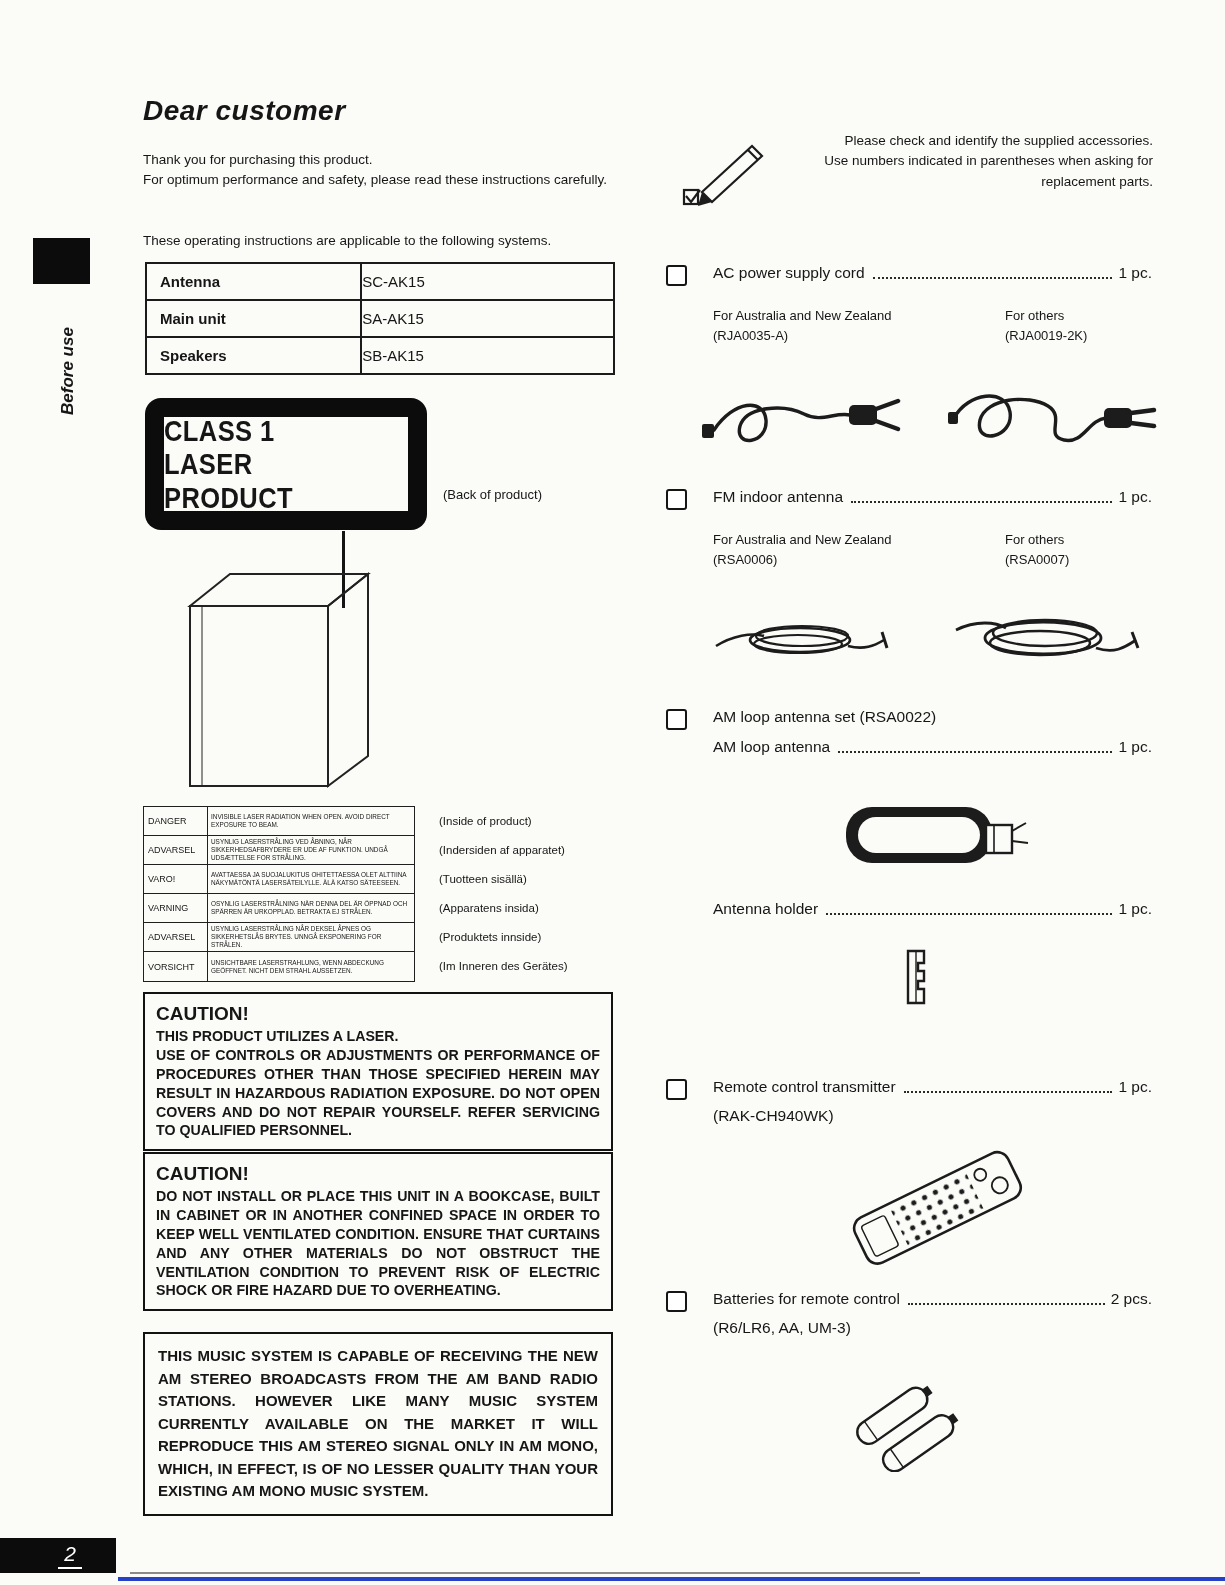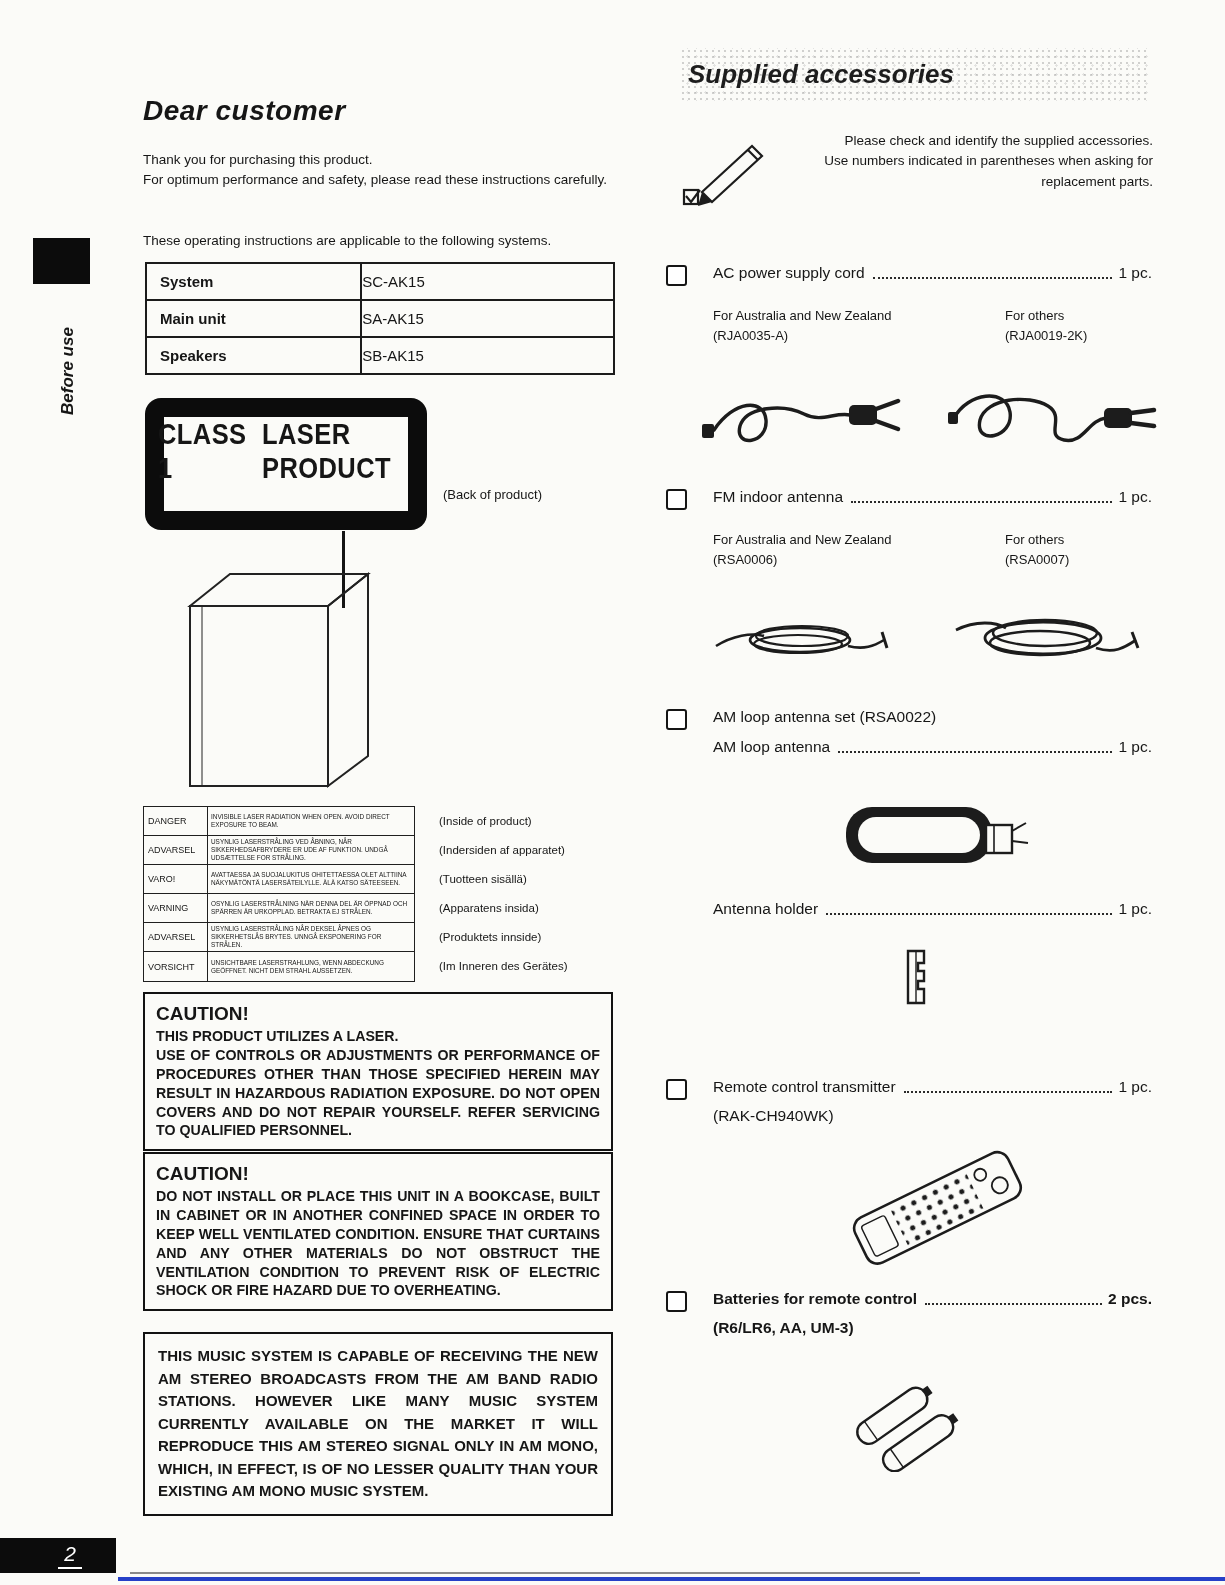--- a/index.html
+++ b/index.html
@@ -12,21 +12,21 @@
   
   .h-left { font-size:28px; font-style:italic; font-weight:bold; letter-spacing:.5px; }
   .body-txt { font-size:13.5px; line-height:1.5; }
 
   .sys-table { border-collapse:collapse; width:470px; }
   .sys-table td { border:2px solid #1b1b1b; height:37px; font-size:15px; }
   .sys-table td.lbl { font-weight:bold; padding-left:13px; width:46%; }
   .sys-table td.val { text-align:left; }
 
   .laser-box { width:282px; height:132px; background:#0c0c0c; border-radius:16px; display:flex; align-items:center; justify-content:center; }
-  .laser-inner { width:244px; height:94px; background:#fbfbf8; display:flex; flex-direction:row; justify-content:center; padding-left:0; }
+  .laser-inner { width:244px; height:94px; background:#fbfbf8; display:flex; flex-direction:column; justify-content:center; padding-left:0; }
   .laser-inner div { font-size:30px; font-weight:bold; line-height:1.12; transform:scaleX(.85); transform-origin:left center; letter-spacing:.5px; }
   .small-note { font-size:13px; }
 
   .pointer-line { width:2.5px; background:#141414; }
 
   .warn-wrap { display:flex; }
   .warn-table { width:272px; border:1.6px solid #1f1f1f; }
   .warn-row { display:flex; border-bottom:1.6px solid #1f1f1f; height:29px; }
   .warn-row:last-child { border-bottom:none; }
   .warn-term { width:64px; border-right:1.6px solid #1f1f1f; font-size:9px; display:flex; align-items:center; padding-left:4px; }
@@ -79,21 +79,21 @@
   <h1 class="abs h-left" style="left:143px; top:95px;">Dear customer</h1>
 
   <p class="abs body-txt pre" style="left:143px; top:150px; width:482px;">Thank you for purchasing this product.
 For optimum performance and safety, please read these instructions carefully.</p>
 
   <p class="abs body-txt" style="left:143px; top:231px; width:482px;">These operating instructions are applicable to the following systems.</p>
 
   <table class="abs sys-table" style="left:145px; top:262px;">
     <tbody>
       <tr>
-        <td class="lbl">System</td>
+        <td class="lbl">Antenna</td>
         <td class="val">SC-AK15</td>
       </tr>
       <tr>
         <td class="lbl">Main unit</td>
         <td class="val">SA-AK15</td>
       </tr>
       <tr>
         <td class="lbl">Speakers</td>
         <td class="val">SB-AK15</td>
       </tr>
@@ -160,21 +160,20 @@
 USE OF CONTROLS OR ADJUSTMENTS OR PERFORMANCE OF PROCEDURES OTHER THAN THOSE SPECIFIED HEREIN MAY RESULT IN HAZARDOUS RADIATION EXPOSURE. DO NOT OPEN COVERS AND DO NOT REPAIR YOURSELF. REFER SERVICING TO QUALIFIED PERSONNEL.</div>
   </div>
 
   <div class="abs box" style="left:143px; top:1152px;">
     <div class="bt">CAUTION!</div>
     <div class="bb pre">DO NOT INSTALL OR PLACE THIS UNIT IN A BOOKCASE, BUILT IN CABINET OR IN ANOTHER CONFINED SPACE IN ORDER TO KEEP WELL VENTILATED CONDITION. ENSURE THAT CURTAINS AND ANY OTHER MATERIALS DO NOT OBSTRUCT THE VENTILATION CONDITION TO PREVENT RISK OF ELECTRIC SHOCK OR FIRE HAZARD DUE TO OVERHEATING.</div>
   </div>
 
   <div class="abs notice" style="left:143px; top:1332px;">THIS MUSIC SYSTEM IS CAPABLE OF RECEIVING THE NEW AM STEREO BROADCASTS FROM THE AM BAND RADIO STATIONS. HOWEVER LIKE MANY MUSIC SYSTEM CURRENTLY AVAILABLE ON THE MARKET IT WILL REPRODUCE THIS AM STEREO SIGNAL ONLY IN AM MONO, WHICH, IN EFFECT, IS OF NO LESSER QUALITY THAN YOUR EXISTING AM MONO MUSIC SYSTEM.</div>
 
-  <h2 class="abs h-right" style="left:680px; top:48px;">Supplied accessories</h2>
 
   <svg class="abs" style="left:678px; top:132px;" width="95" height="78" viewBox="0 0 95 78">
     <rect x="6" y="58" width="14" height="14" fill="none" stroke="#1c1c1c" stroke-width="2.2"></rect>
     <path d="M8 64 l5 6 9 -12" fill="none" stroke="#1c1c1c" stroke-width="2.2"></path>
     <path d="M24 60 L74 14 L84 24 L34 70 Z" fill="none" stroke="#1c1c1c" stroke-width="2.2"></path>
     <path d="M24 60 L20 74 L34 70 Z" fill="#1c1c1c"></path>
     <line x1="70" y1="18" x2="80" y2="28" stroke="#1c1c1c" stroke-width="2.2"></line>
   </svg>
 
   <p class="abs body-txt pre" style="left:793px; top:131px; width:360px;text-align:right;">Please check and identify the supplied accessories.
@@ -311,21 +310,21 @@
     </defs>
     <g transform="rotate(-26 107 62)">
       <rect x="22" y="38" width="170" height="50" rx="12" fill="#fbfbf8" stroke="#1c1c1c" stroke-width="2.6"></rect>
       <rect x="30" y="46" width="26" height="34" rx="3" fill="none" stroke="#1c1c1c" stroke-width="1.4"></rect>
       <rect x="64" y="44" width="84" height="40" fill="url(#btns)"></rect>
       <circle cx="160" cy="52" r="6" fill="none" stroke="#1c1c1c" stroke-width="1.8"></circle>
       <circle cx="173" cy="70" r="8" fill="none" stroke="#1c1c1c" stroke-width="1.8"></circle>
     </g>
   </svg>
 
-  <section class="abs" style="left:666px; top:1290px;font-weight:bold;">
+  <section class="abs" style="left:666px; top:1290px;">
     <div class="acc-row">
       <span class="checkbox"></span>
       <div class="acc-line">
         <span>Batteries for remote control</span>
         <span class="leader"></span>
         <span class="qty">2 pcs.</span>
       </div>
     </div>
     <div class="part-line">(R6/LR6, AA, UM-3)</div>
   </section>

